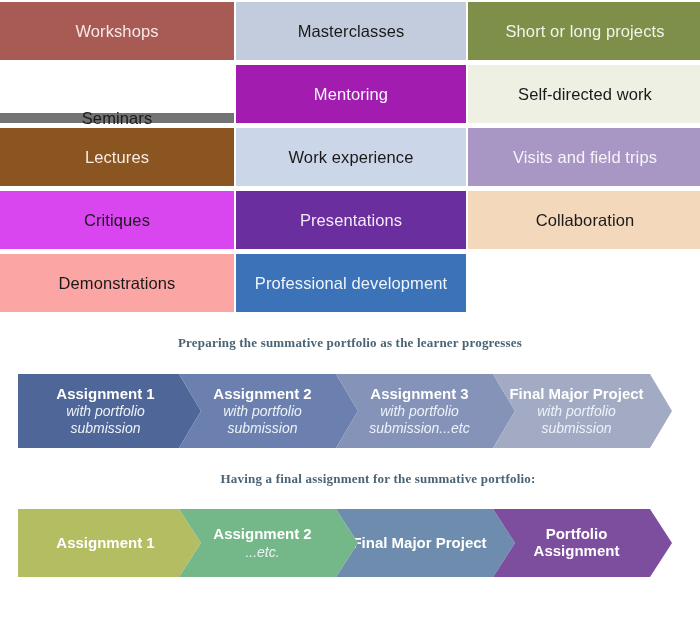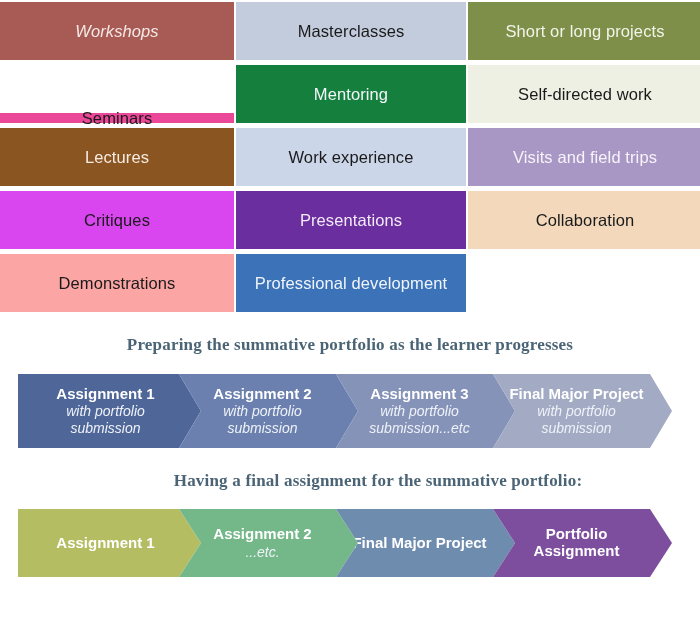--- a/index.html
+++ b/index.html
@@ -34,21 +34,21 @@
     box-sizing:border-box;
   }
   
   .flow-heading{
     position:absolute;
     left:0;
     width:700px;
     text-align:center;
     font-family:"Liberation Serif","DejaVu Serif",serif;
     font-weight:bold;
-    font-size:17px;
+    font-size:13px;
     color:#4a6475;
     letter-spacing:.2px;
   }
   #flow-heading-1{ top:335px; }
   #flow-heading-2{ top:471px; }
 
   .chevron-row{
     position:absolute;
     left:18px;
     display:flex;
@@ -103,25 +103,25 @@
     font-size:12.5px;
     color:#8d8d8d;
     letter-spacing:1.2px;
     margin-top:48px;
   }
 </style>
 </head>
 <body>
 
 <div id="methods-grid">
-    <div class="grid-cell" style="background: rgb(168, 90, 84); color: rgb(245, 233, 231); font-style: italic;">Workshops</div>
+    <div class="grid-cell" style="background: rgb(168, 90, 84); color: rgb(245, 233, 231);">Workshops</div>
     <div class="grid-cell" style="background: rgb(195, 204, 221); color: rgb(26, 26, 26);">Masterclasses</div>
     <div class="grid-cell" style="background: rgb(125, 143, 72); color: rgb(242, 244, 233);">Short or long projects</div>
-    <div class="grid-cell" style="background: #ec4899; color: rgb(26, 26, 26); margin-top: 48px;">Seminars</div>
-    <div class="grid-cell" style="background: #15803d; color: rgb(243, 246, 252);">Mentoring</div>
+    <div class="grid-cell" style="background: #737373; color: rgb(26, 26, 26); margin-top: 48px;">Seminars</div>
+    <div class="grid-cell" style="background: #a21caf; color: rgb(243, 246, 252);">Mentoring</div>
     <div class="grid-cell" style="background: rgb(237, 240, 227); color: rgb(26, 26, 26);">Self-directed work</div>
     <div class="grid-cell" style="background: rgb(139, 85, 34); color: rgb(246, 236, 226);">Lectures</div>
     <div class="grid-cell" style="background: rgb(204, 214, 233); color: rgb(26, 26, 26);">Work experience</div>
     <div class="grid-cell" style="background: rgb(168, 151, 196); color: rgb(246, 243, 250);">Visits and field trips</div>
     <div class="grid-cell" style="background: #d946ef; color: rgb(26, 26, 26);">Critiques</div>
     <div class="grid-cell" style="background: rgb(107, 46, 158); color: rgb(242, 234, 248);">Presentations</div>
     <div class="grid-cell" style="background: rgb(243, 216, 188); color: rgb(26, 26, 26);">Collaboration</div>
     <div class="grid-cell" style="background: #fca5a5; color: rgb(26, 26, 26);">Demonstrations</div>
     <div class="grid-cell" style="background: rgb(59, 114, 184); color: rgb(240, 245, 251);">Professional development</div>
   </div>

